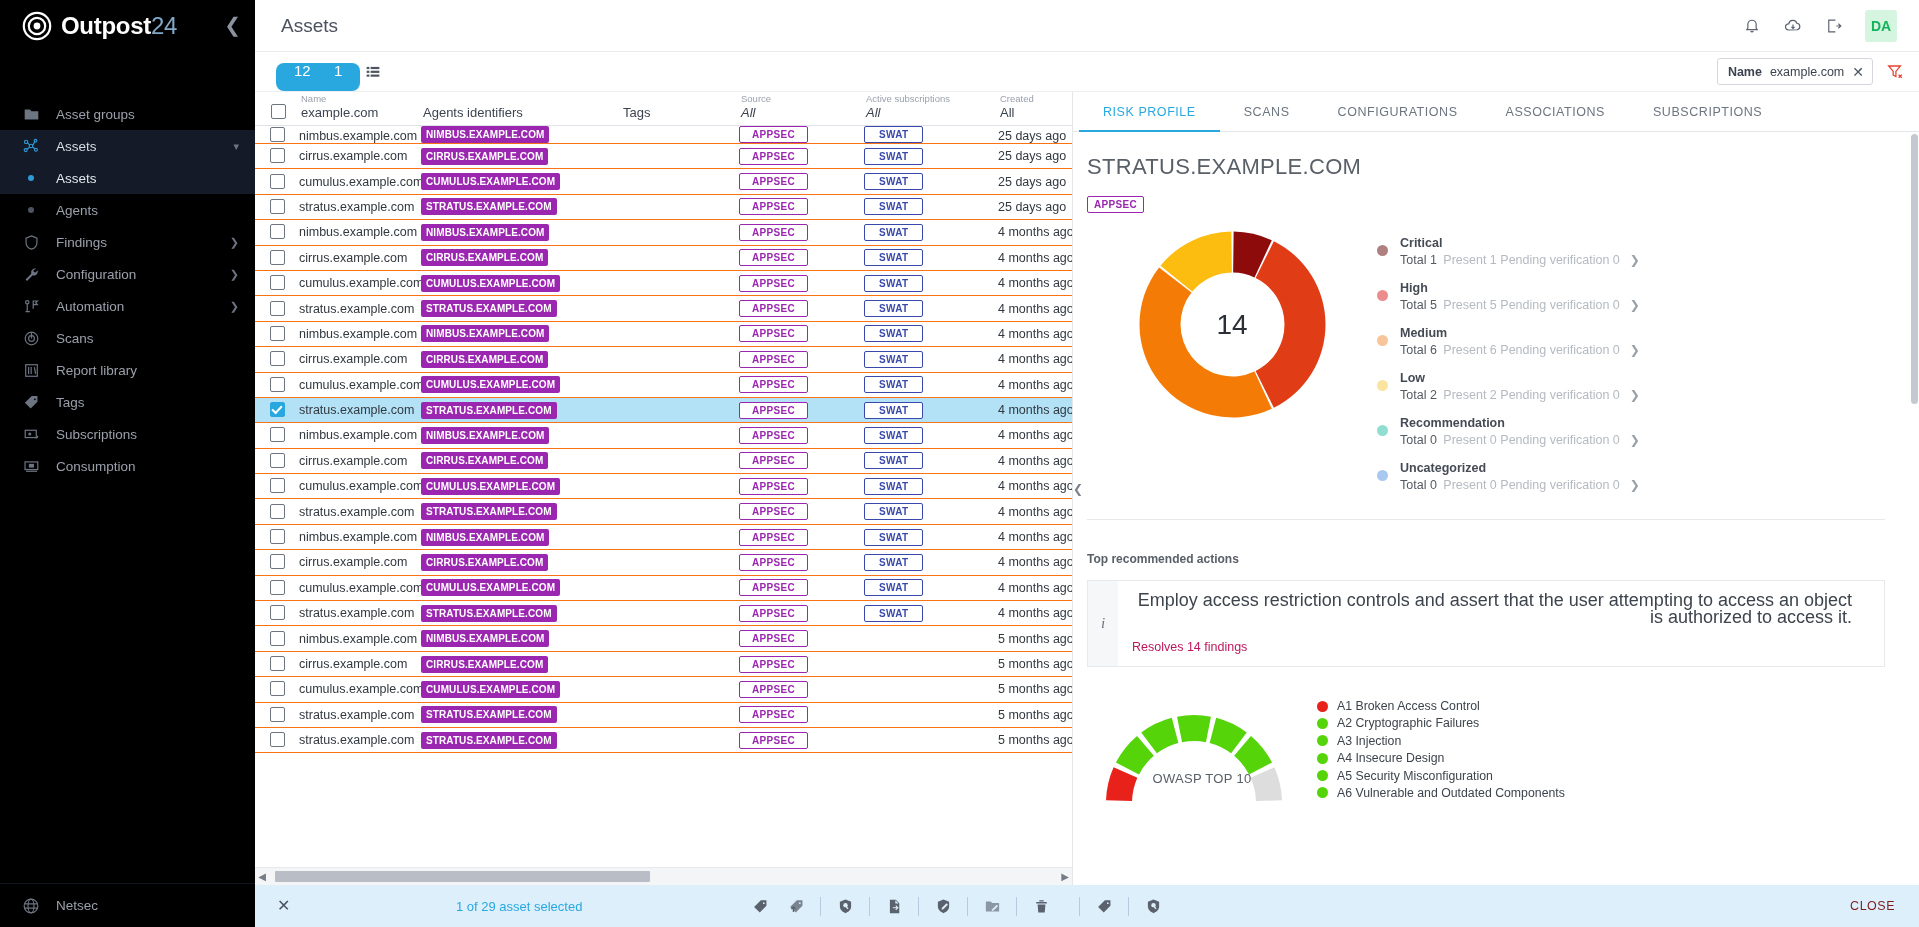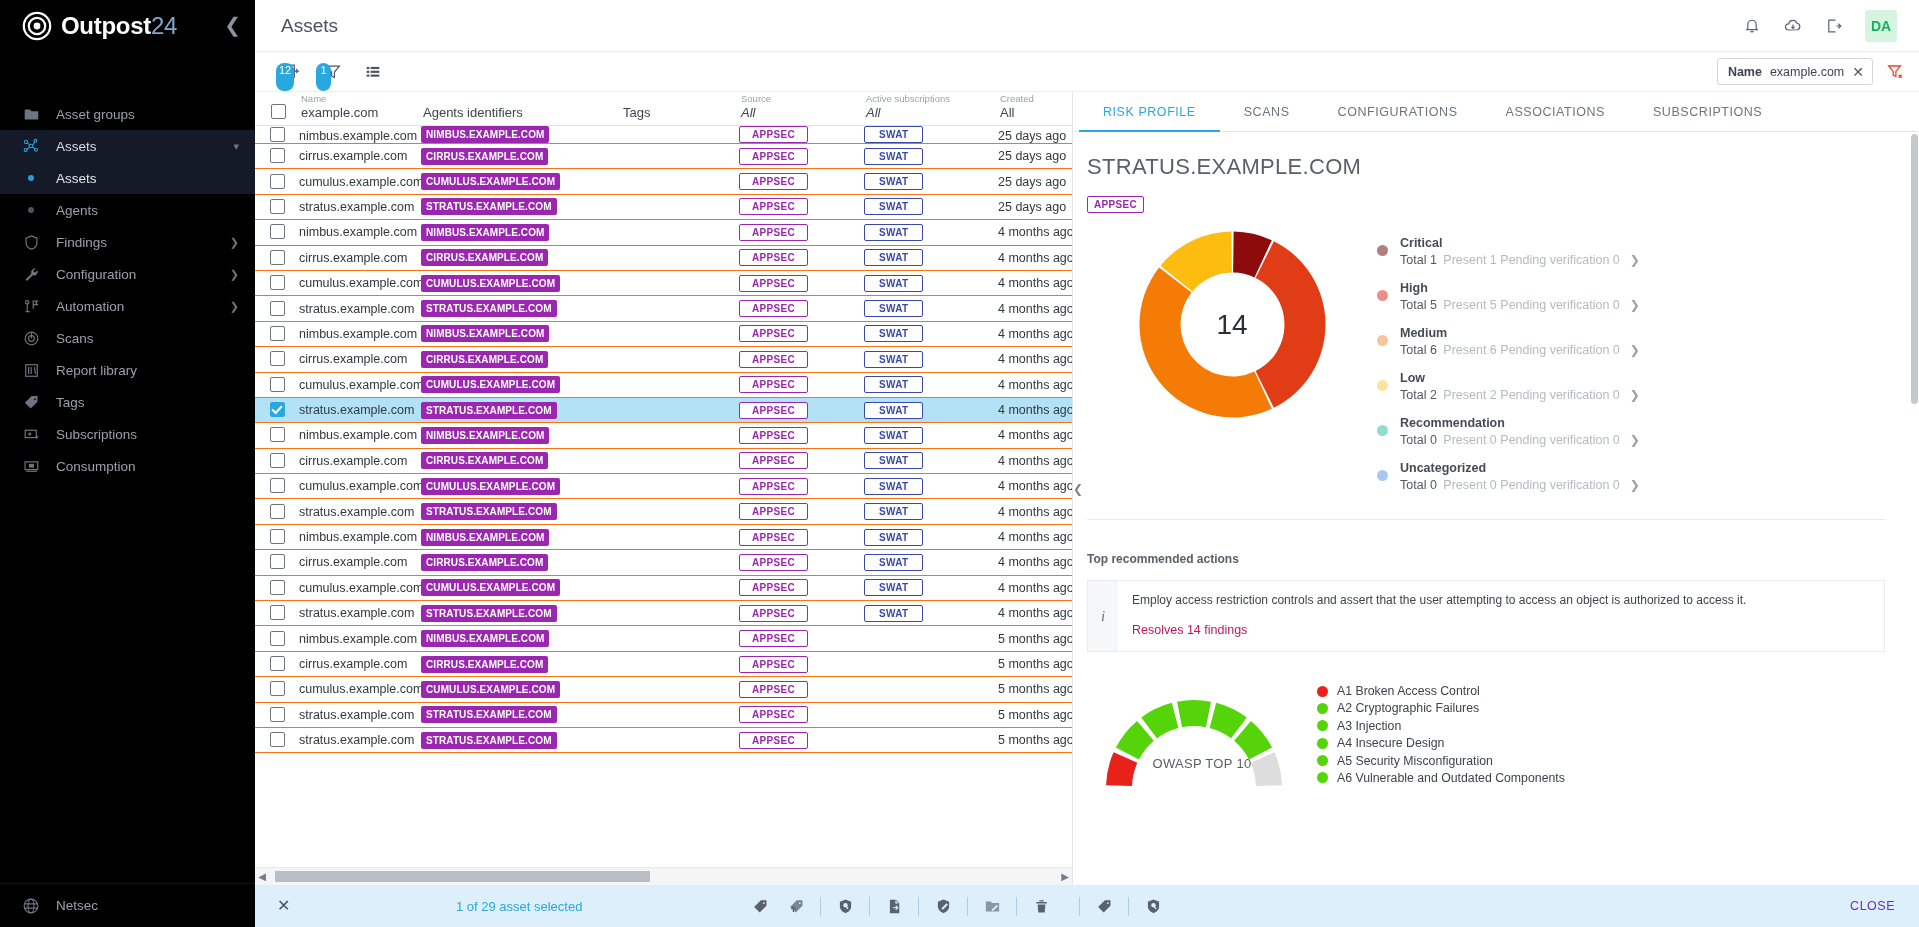--- a/index.html
+++ b/index.html
@@ -107,22 +107,22 @@
   }
   .tb-btn {
     position: relative; width: 40px; height: 32px;
     display: flex; align-items: center; justify-content: center;
     color: #4d5560; cursor: pointer;
   }
   .badge {
     position: absolute; left: 3px; bottom: -3px;
     min-width: 15px; height: 28px; border-radius: 8px;
     background: #29a8e0; color: #fff;
-    font-size: 11px; line-height: 15px; text-align: center;
-    padding: 0 3px;
+    font-size: 15px; line-height: 15px; text-align: center;
+    padding: 0 18px;
   }
   .filter-chip-wrap { margin-left: auto; display: flex; align-items: center; gap: 12px; }
   .filter-chip {
     display: flex; align-items: center; gap: 8px;
     border: 1px solid #d3d7dd; border-radius: 3px;
     height: 27px; padding: 0 8px 0 10px;
     font-size: 12.5px; color: #3d4450; background: #fff;
     cursor: pointer;
   }
   .filter-chip b { font-weight: bold; }
@@ -274,21 +274,21 @@
   .rec-card {
     border: 1px solid #e7e9ec; display: flex; min-height: 72px;
   }
   .rec-i {
     width: 30px; flex: 0 0 30px; background: #f6f7f8;
     display: flex; align-items: center; justify-content: center;
     color: #6b7280; font-style: italic; font-size: 15px;
     font-family: "Liberation Serif", serif;
   }
   .rec-body { padding: 11px 14px 12px 14px; }
-  .rec-text { font-size: 12px; color: #3e444d; line-height: 17px; max-width: 720px; text-align: right; }
+  .rec-text { font-size: 18px; color: #3e444d; line-height: 17px; max-width: 720px; text-align: right; }
   .rec-res { font-size: 12.5px; color: #be185d; margin-top: 14px; }
 
   .owasp { display: flex; align-items: flex-start; margin-top: 26px; }
   .gauge-wrap { width: 230px; flex: 0 0 230px; position: relative; }
   .gauge-label {
     position: absolute; left: 0; right: 0; top: 78px; text-align: center;
     font-size: 13px; color: #5a6068; letter-spacing: .3px;
   }
   .owasp-legend { flex: 1; padding-top: 6px; }
   .ow-row { display: flex; align-items: center; margin-bottom: 3.4px; }
@@ -305,21 +305,21 @@
     height: 42px; flex: 0 0 42px; display: flex; align-items: center;
     background: #ddeffb;
   }
   .bb-left { width: 818px; flex: 0 0 818px; display: flex; align-items: center; padding: 0 14px 0 16px; }
   .bb-close { color: #4a5260; font-size: 16px; cursor: pointer; padding: 0 6px; line-height:1; }
   .bb-count { flex: 1; text-align: center; font-size: 13px; color: #29a8e0; }
   .bb-icons { display: flex; align-items: center; }
   .bb-ico { width: 36px; display: flex; align-items: center; justify-content: center; color: #5a626d; cursor: pointer; }
   .bb-sep { width: 1px; height: 19px; background: #b4ccdd; margin: 0 6px; }
   .bb-right { flex: 1; display: flex; align-items: center; padding-right: 24px; }
-  .bb-close-link { margin-left: auto; color: #6d28d9; font-size: 12.5px; letter-spacing: .5px; cursor: pointer; }
+  .bb-close-link { margin-left: auto; color: #7f1d1d; font-size: 12.5px; letter-spacing: .5px; cursor: pointer; }
 </style>
 </head>
 <body>
 
 <div class="app">
 
   <aside class="sidebar">
     <div class="brand">
       <span class="brand-logo">
         <svg width="30" height="30" viewBox="0 0 30 30">

